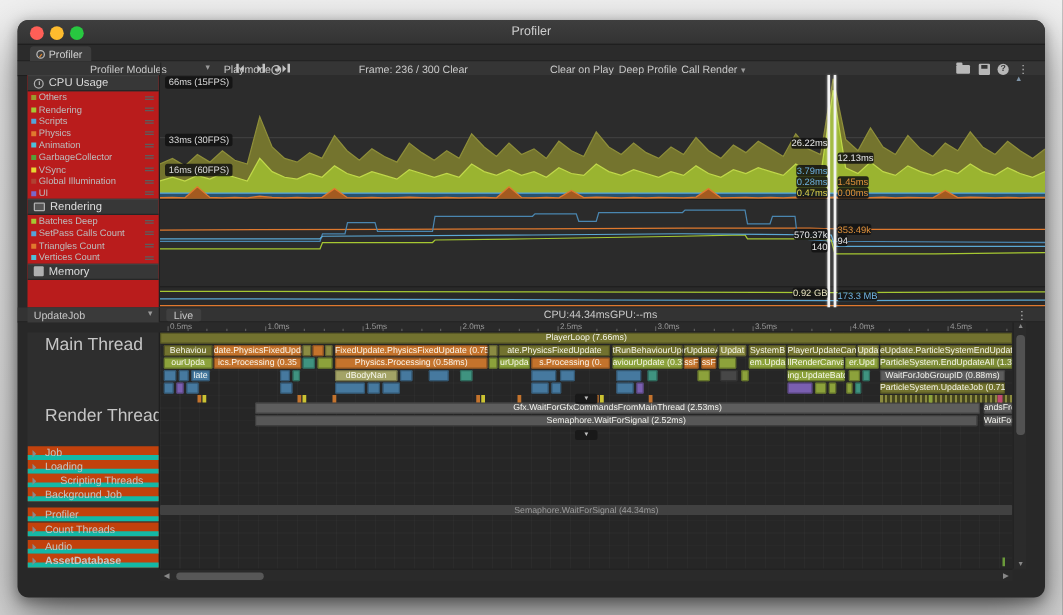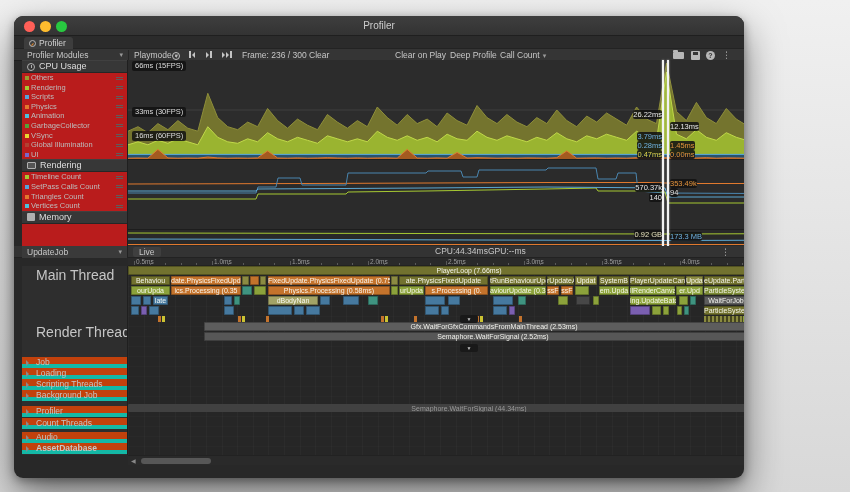--- a/index.html
+++ b/index.html
@@ -1,30 +1,30 @@
 <!DOCTYPE html>
 <html><head>
 <meta charset="utf-8">
 <style>
 * { margin:0; padding:0; box-sizing:border-box; }
 html,body { width:850px; height:492px; overflow:hidden; }
 body { background:linear-gradient(#f0f0f0,#d8d8d8); font-family:"Liberation Sans",sans-serif; }
-.window { position:absolute; left:14px; top:16px; width:730px; height:462px; background:#282828; border-radius:9px; overflow:hidden; box-shadow:0 16px 38px rgba(0,0,0,.5),0 3px 10px rgba(0,0,0,.35); }
+.window { position:absolute; left:14px; top:16px; width:822px; height:462px; background:#282828; border-radius:9px; overflow:hidden; box-shadow:0 16px 38px rgba(0,0,0,.5),0 3px 10px rgba(0,0,0,.35); }
 
 .titlebar { position:absolute; top:0; left:0; right:0; height:20px; background:linear-gradient(#3e3e3e,#333); border-bottom:1px solid #1f1f1f; }
 .tl { position:absolute; top:5px; width:11px; height:11px; border-radius:50%; }
 .win-title { position:absolute; top:0; left:0; right:0; text-align:center; font-size:10px; line-height:20px; color:#cdcdcd; }
 
 .tabbar { position:absolute; top:20px; left:0; right:0; height:13px; background:#2b2b2b; border-bottom:1px solid #232323; }
 .tab { position:absolute; left:10px; top:1px; height:12px; background:#3d3d3d; border-radius:3px 3px 0 0; padding:0 7px 0 5px; font-size:8.5px; line-height:12px; color:#d2d2d2; }
 .tab-icon { display:inline-block; width:7px; height:7px; border:1px solid #b8b8b8; border-radius:50%; position:relative; top:1px; margin-right:3px; }
 .tab-icon::after { content:""; position:absolute; left:2px; top:2px; width:1px; height:3px; background:#e0872e; transform:rotate(40deg); }
 
 .toolbar { position:absolute; top:33px; left:0; right:0; height:12px; background:#353535; border-bottom:1px solid #1e1e1e; font-size:8.5px; color:#c8c8c8; }
-.toolbar .cell { position:absolute; top:0; height:12px; line-height:12px; white-space:nowrap; }
+.toolbar .cell { position:absolute; top:0; height:12px; line-height:12px; white-space:nowrap;margin-left:45px; }
 .chev { color:#9a9a9a; font-size:7px; margin-left:3px; }
 .vsep { position:absolute; top:1px; width:1px; height:10px; background:#262626; }
 .rec-icon { display:inline-block; width:8px; height:8px; border:1px solid #c0c0c0; border-radius:50%; position:relative; top:1px; }
 .rec-icon::after { content:""; position:absolute; left:2px; top:2px; width:2px; height:2px; border-radius:50%; background:#c0c0c0; }
 .tri-r { width:0; height:0; border:3.5px solid transparent; border-left-color:#c4c4c4; border-right-width:0; display:inline-block; }
 .tri-l { width:0; height:0; border:3.5px solid transparent; border-right-color:#c4c4c4; border-left-width:0; display:inline-block; }
 .tbar { width:1.5px; height:7px; background:#c4c4c4; display:inline-block; }
 .tbtn { position:absolute; top:2px; display:flex; align-items:center; gap:1px; }
 .icon-folder { position:absolute; top:3px; width:11px; height:7px; background:#b8b8b8; border-radius:1px; }
 .icon-folder::before { content:""; position:absolute; top:-2px; left:0; width:5px; height:2px; background:#b8b8b8; border-radius:1px 1px 0 0; }
@@ -119,21 +119,21 @@
       </span>
     <span class="tbtn" style="left:208px">
         <span class="tri-r"></span>
         <span class="tri-r"></span>
         <span class="tbar"></span>
       </span>
     <span class="cell" style="left:228px">Frame: 236 / 300</span>
     <span class="cell" style="left:295px">Clear</span>
     <span class="cell" style="left:381px">Clear on Play</span>
     <span class="cell" style="left:436px">Deep Profile</span>
-    <span class="cell" style="left:486px"><span>Call Count</span><span class="chev">▾</span></span>
+    <span class="cell" style="left:486px"><span>Call Render</span><span class="chev">▾</span></span>
     <span class="icon-folder" style="right:60px"></span>
     <span class="icon-save" style="right:44px"></span>
     <span class="icon-help" style="right:29px">?</span>
     <span class="cell kebab" style="right:13px">⋮</span>
   </div>
 
   <div class="sidebar">
       <div id="modules">
         <div class="mod-header">
           <div class="mod-icon cpu-module-icon"></div>
@@ -183,21 +183,21 @@
           <div class="swatch" style="background: rgb(122, 104, 200);"></div>
           <div>UI</div>
           <div class="handle"></div>
         </div>
         <div class="mod-header">
           <div class="mod-icon rendering-module-icon"></div>
           <div>Rendering</div>
         </div>
         <div class="mod-item">
           <div class="swatch" style="background: rgb(166, 200, 50);"></div>
-          <div>Timeline Count</div>
+          <div>Batches Deep</div>
           <div class="handle"></div>
         </div>
         <div class="mod-item">
           <div class="swatch" style="background: rgb(85, 163, 217);"></div>
           <div>SetPass Calls Count</div>
           <div class="handle"></div>
         </div>
         <div class="mod-item">
           <div class="swatch" style="background: rgb(224, 121, 46);"></div>
           <div>Triangles Count</div>
@@ -323,21 +323,21 @@
       <div class="rlabel" style="left: 632px;">4.5ms</div>
       <div class="rtick" style="left: 645.6px; height: 2px;"></div>
       <div class="rtick" style="left: 661.2px; height: 2px;"></div>
       <div class="rtick" style="left: 676.8px; height: 2px;"></div>
     </div>
   <div class="tl-left" id="threads">
       <div class="thread-row thread-plain" style="top: 4px;"><span>Main Thread</span></div>
       <div class="thread-row thread-plain" style="top: 61px;"><span>Render Thread</span></div>
       <div class="thread-row thread-expand" style="top: 91px;"><div class="exp-arrow"></div><span>Job</span></div>
       <div class="thread-row thread-expand" style="top: 102px;"><div class="exp-arrow"></div><span>Loading</span></div>
-      <div class="thread-row thread-expand" style="top: 113px;"><div class="exp-arrow"></div><span>Scripting Threads</span></div>
+      <div class="thread-row thread-expand" style="top: 113px; text-align: center;"><div class="exp-arrow"></div><span>Scripting Threads</span></div>
       <div class="thread-row thread-expand" style="top: 124px;"><div class="exp-arrow"></div><span>Background Job</span></div>
       <div class="thread-row thread-expand" style="top: 140px;"><div class="exp-arrow"></div><span>Profiler</span></div>
       <div class="thread-row thread-expand" style="top: 152px;"><div class="exp-arrow"></div><span>Count Threads</span></div>
       <div class="thread-row thread-expand" style="top: 166px;"><div class="exp-arrow"></div><span>Audio</span></div>
       <div class="thread-row thread-expand" style="top: 177px; font-weight: bold;"><div class="exp-arrow"></div><span>AssetDatabase</span></div>
     </div>
   <div class="tl-rows" id="rows">
       <div class="frow" style="top: 0px;">
         <div class="seg" style="left: 0px; width: 682px; background: rgb(114, 114, 47);">PlayerLoop (7.66ms)</div>
       </div>

